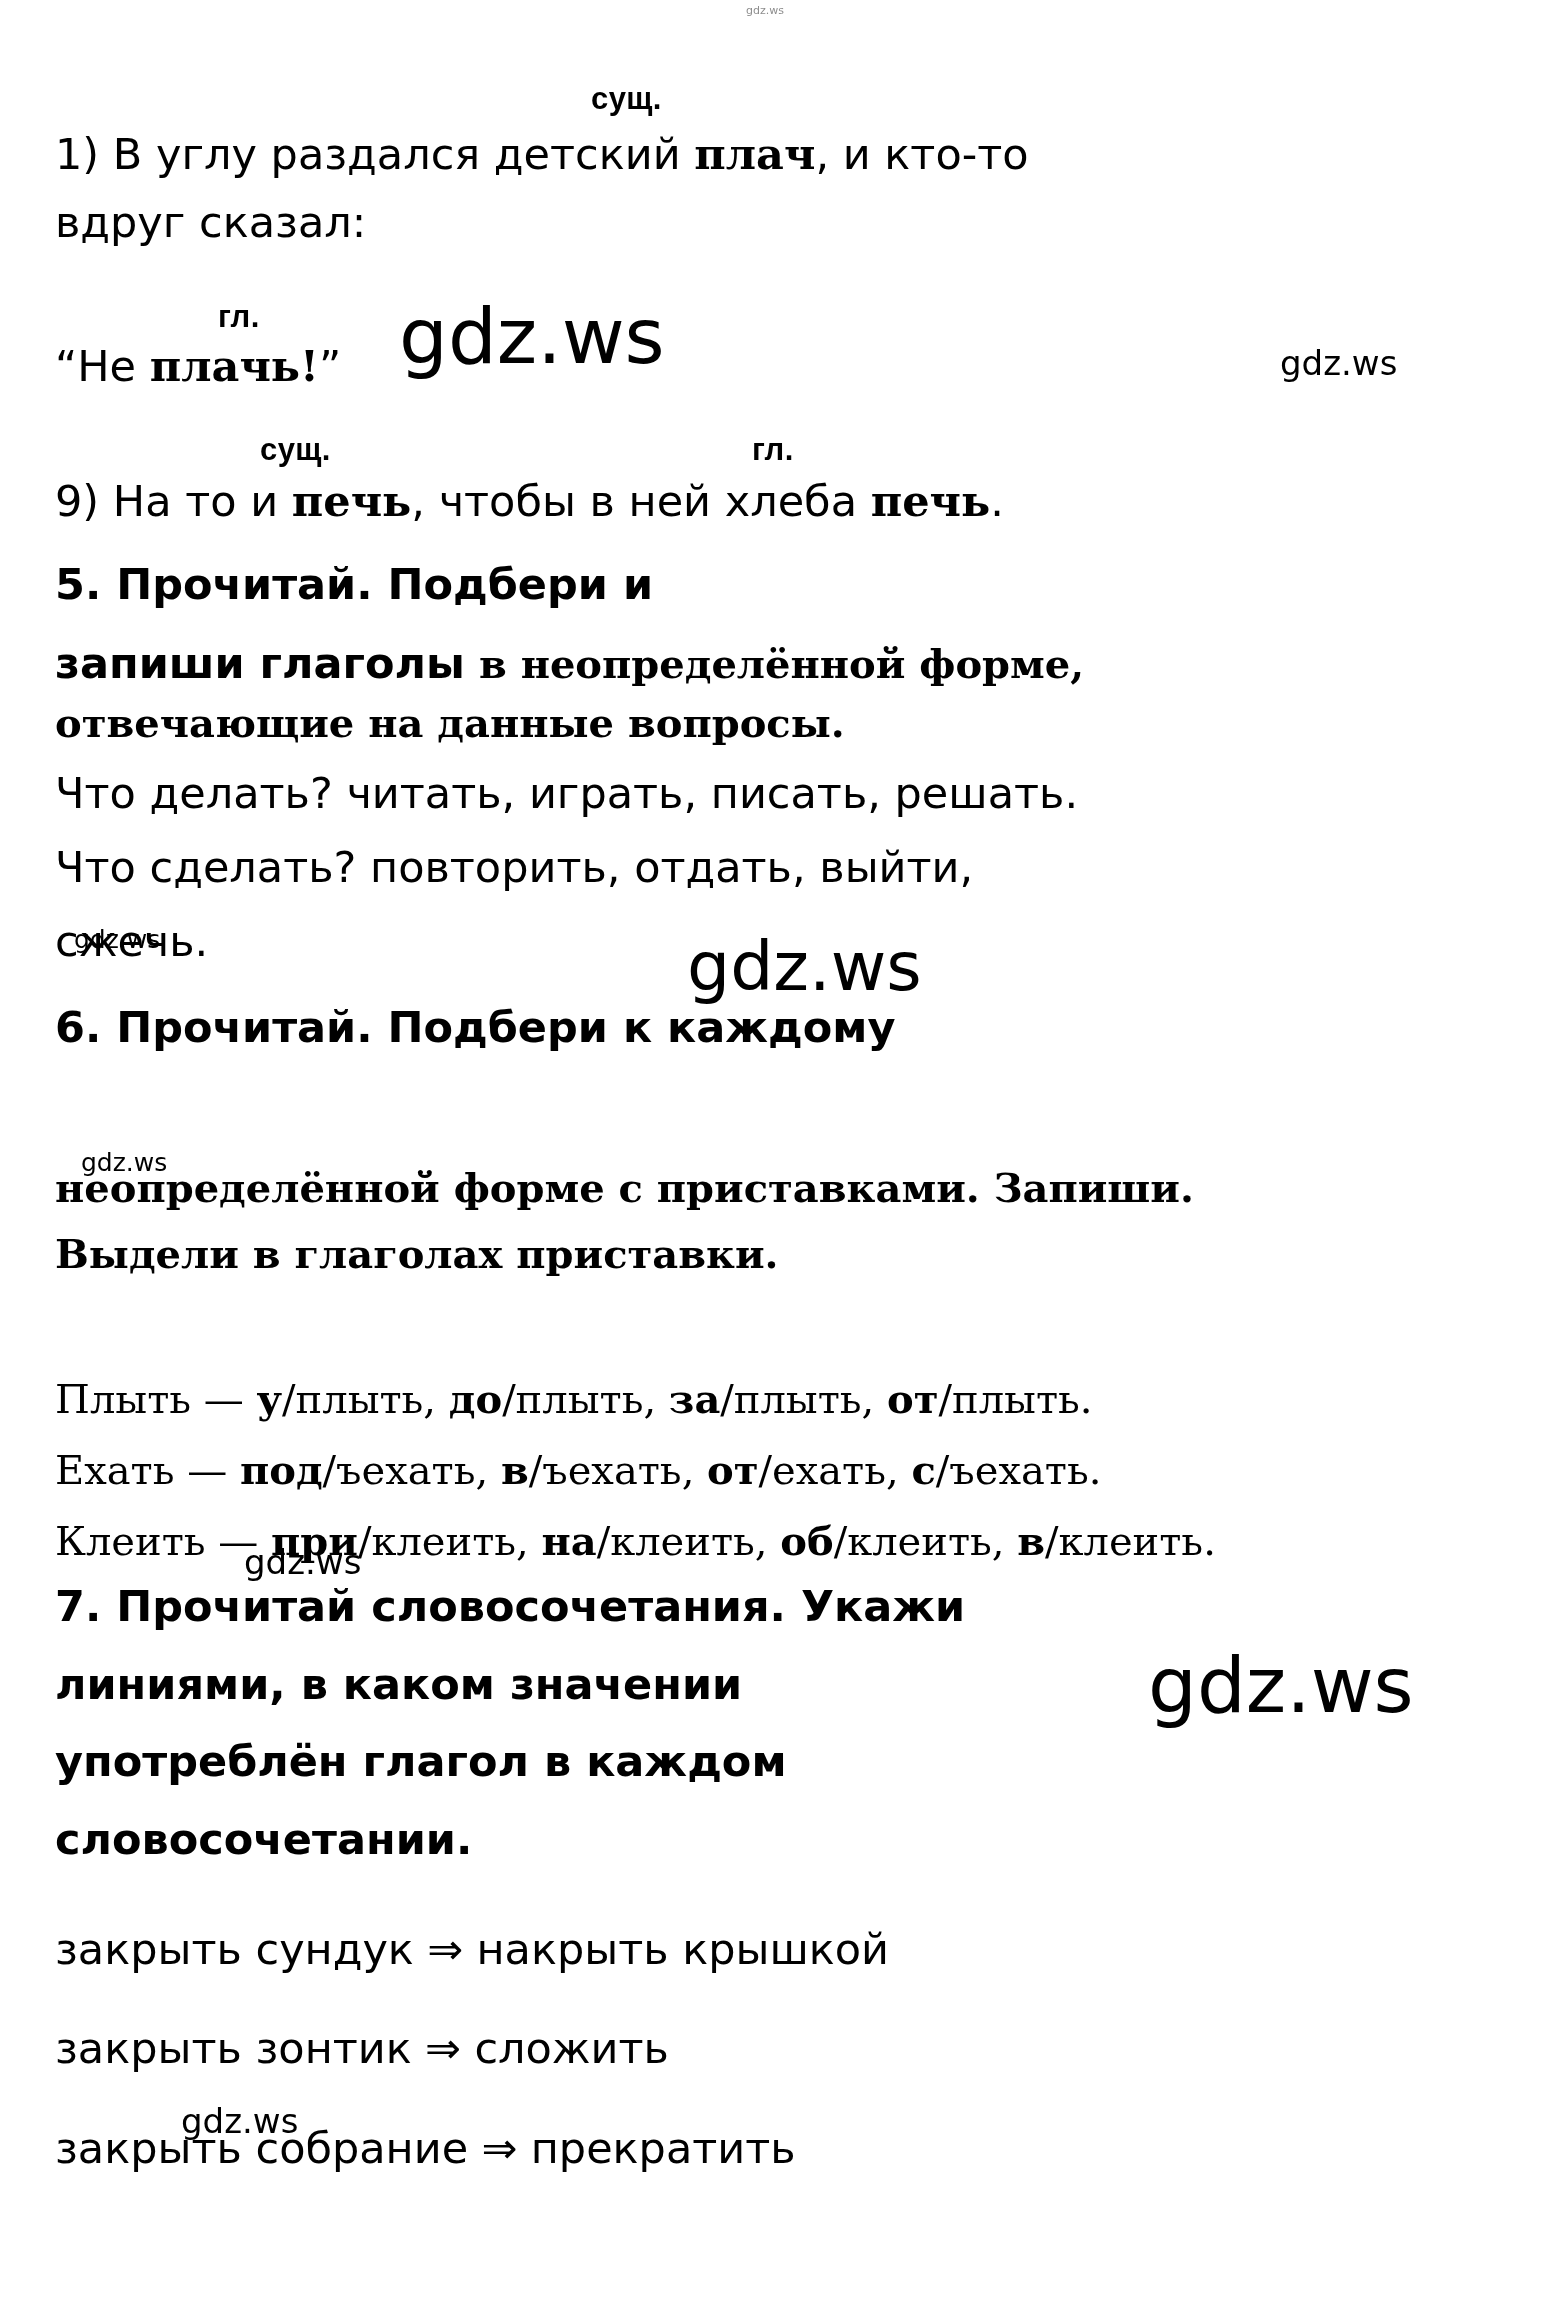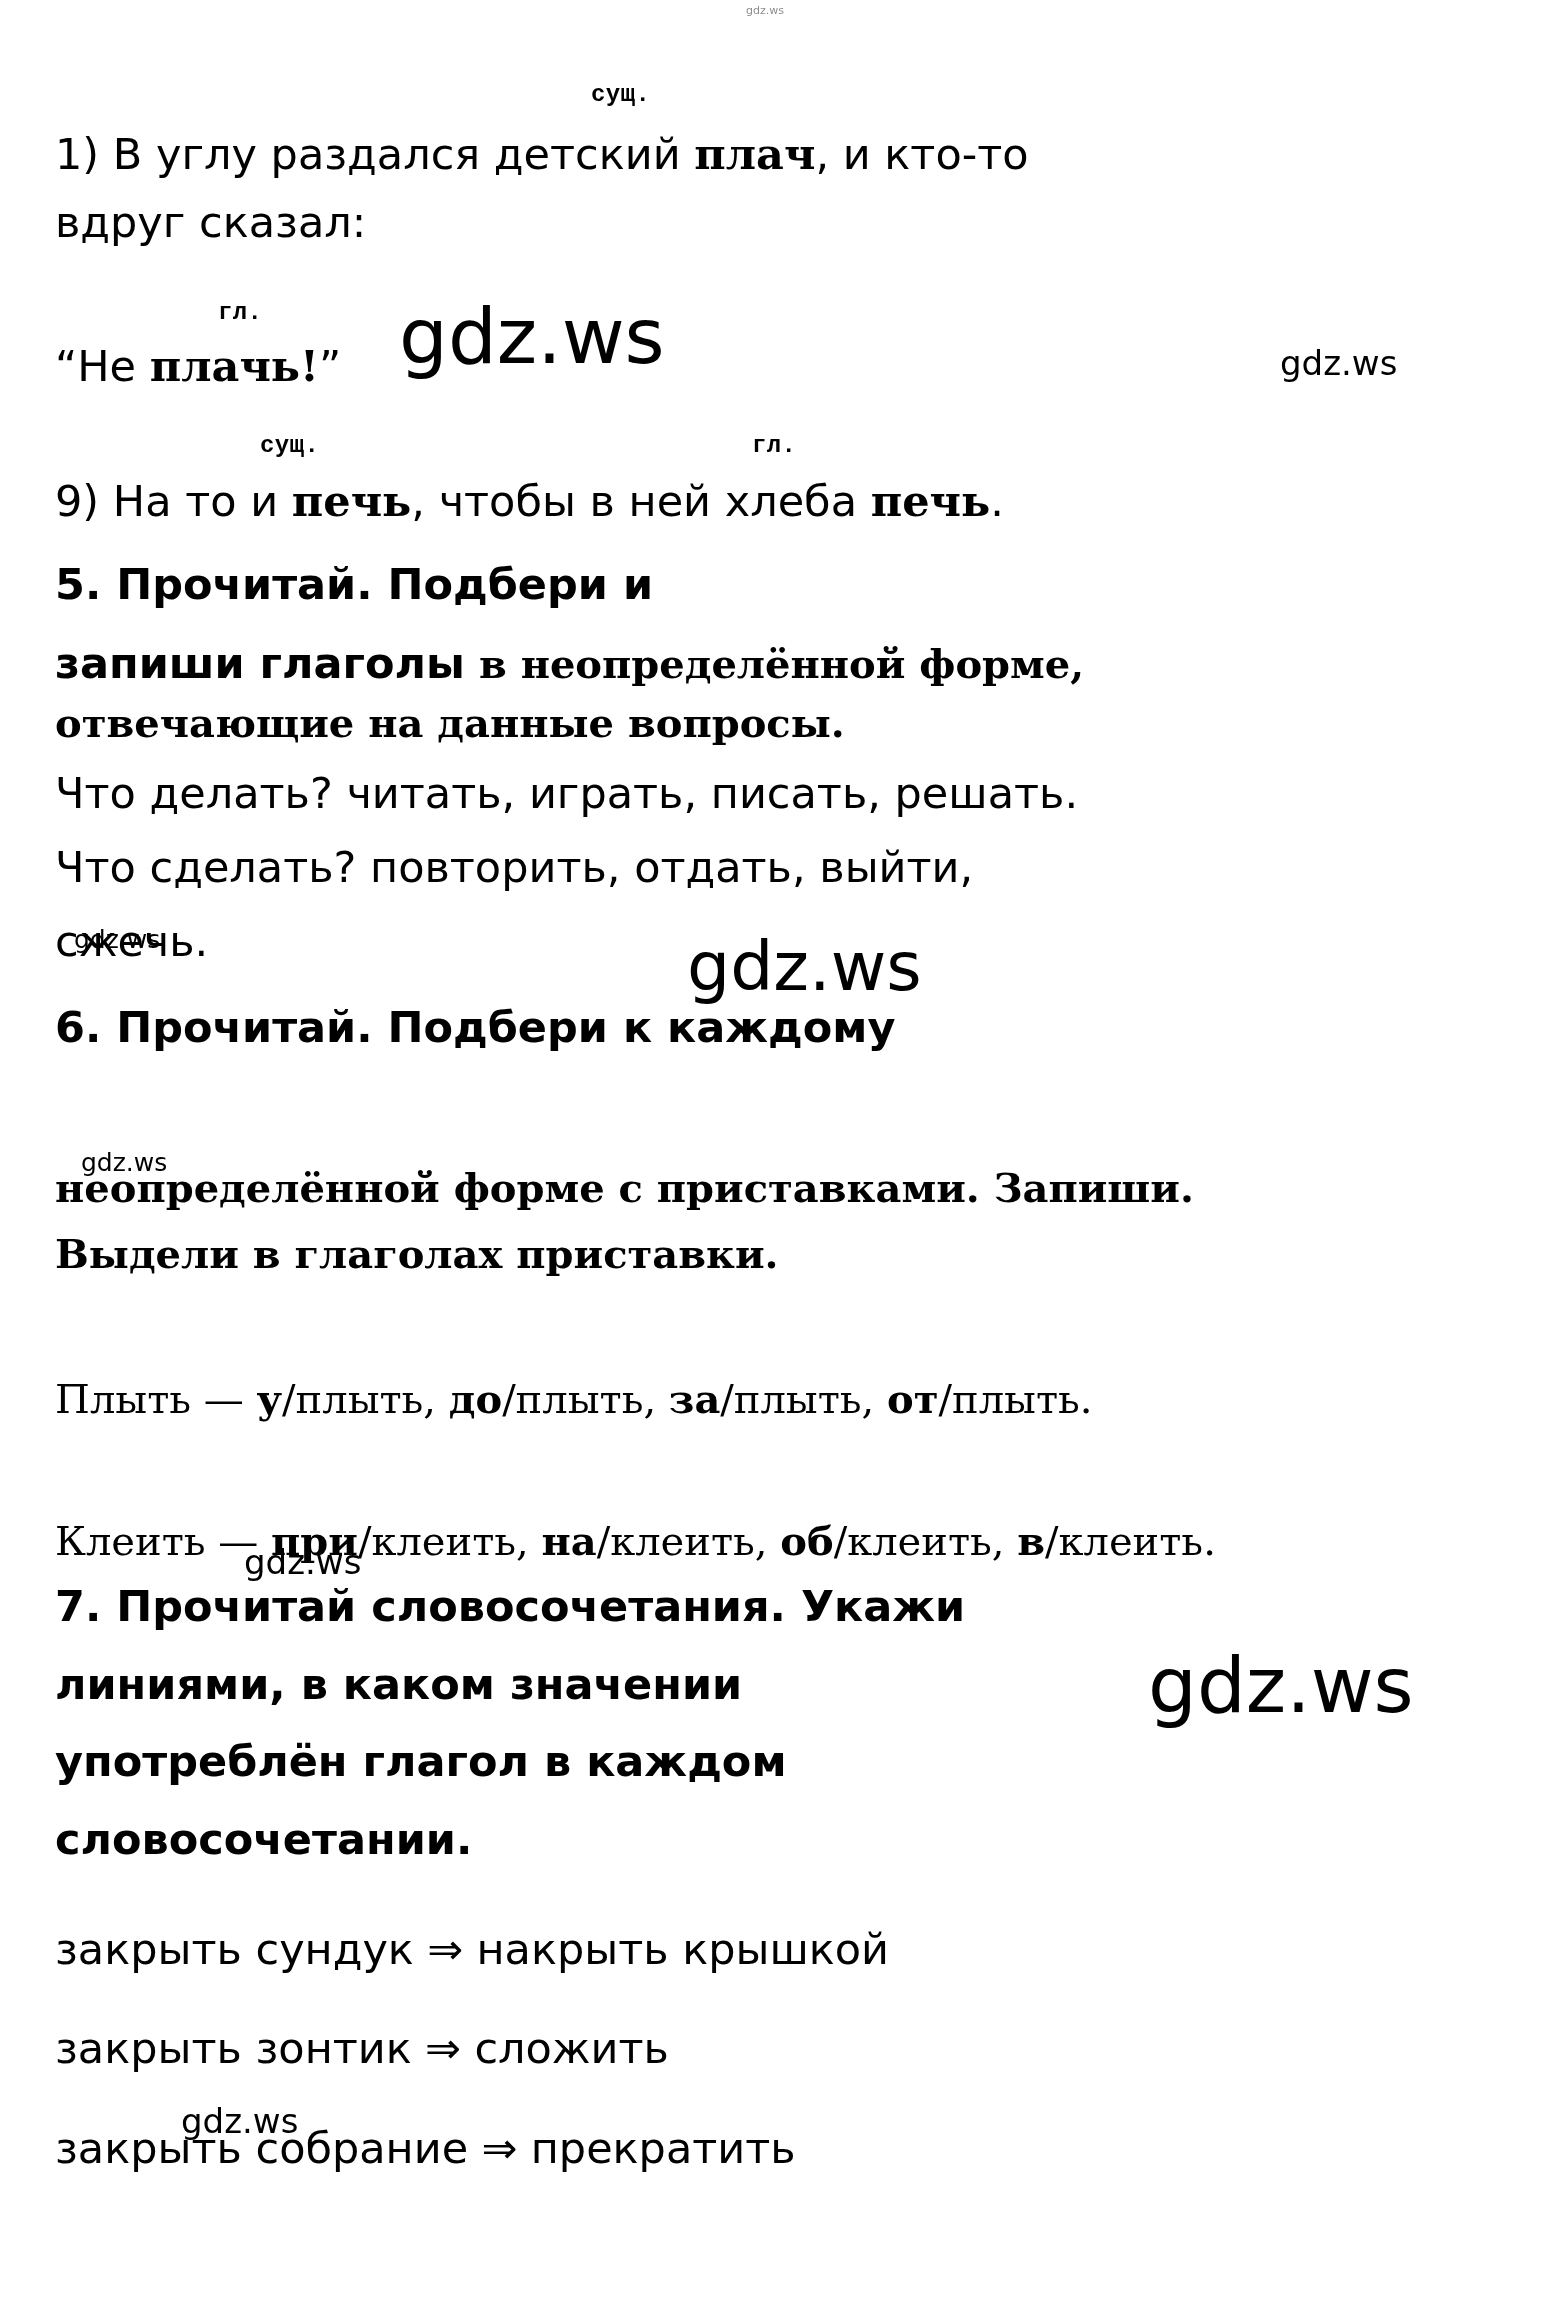--- a/index.html
+++ b/index.html
@@ -47,22 +47,22 @@
     font-family: "DejaVu Sans", sans-serif;
     font-size: 43px;
     line-height: 50px;
   }
   .line-serif {
     font-family: "DejaVu Serif", serif;
     font-size: 40px;
     line-height: 47px;
   }
   .label-serif {
-    font-family: Liberation Mono, monospace;
-    font-size: 24px;
+    font-family: Liberation Sans, sans-serif;
+    font-size: 31px;
     font-weight: bold;
     letter-spacing: 0.4px;
   }
   .head-sans {
     font-family: "DejaVu Sans", sans-serif;
     font-size: 43px;
     font-weight: bold;
     line-height: 52px;
   }
   .head-serif {
@@ -131,20 +131,23 @@
 
 
   <div class="block head-serif" style="left:55px; top:1163px;">неопределённой форме с приставками. Запиши.</div>
   <div class="block head-serif" style="left:55px; top:1229px;">Выдели в глаголах приставки.</div>
 
 
   <div class="block line-serif" style="left:55px; top:1375px;">
     <span>Плыть — </span><span class="bold">у</span><span>/плыть, </span><span class="bold">до</span><span>/плыть, </span><span class="bold">за</span><span>/плыть, </span><span class="bold">от</span><span>/плыть.</span>
   </div>
 
+  <div class="block line-serif" style="left:55px; top:1446px;">
+    <span>Ехать — </span><span class="bold">под</span><span>/ъехать, </span><span class="bold">в</span><span>/ъехать, </span><span class="bold">от</span><span>/ехать, </span><span class="bold">с</span><span>/ъехать.</span>
+  </div>
 
   <div class="block line-serif" style="left:55px; top:1517px;">
     <span>Клеить — </span><span class="bold">при</span><span>/клеить, </span><span class="bold">на</span><span>/клеить, </span><span class="bold">об</span><span>/клеить, </span><span class="bold">в</span><span>/клеить.</span>
   </div>
 
   <div class="block head-sans" style="left:55px; top:1580px;">7. Прочитай словосочетания. Укажи</div>
   <div class="block head-sans" style="left:55px; top:1658px;">линиями, в каком значении</div>
   <div class="block head-sans" style="left:55px; top:1735px;">употреблён глагол в каждом</div>
   <div class="block head-sans" style="left:55px; top:1813px;">словосочетании.</div>
 

